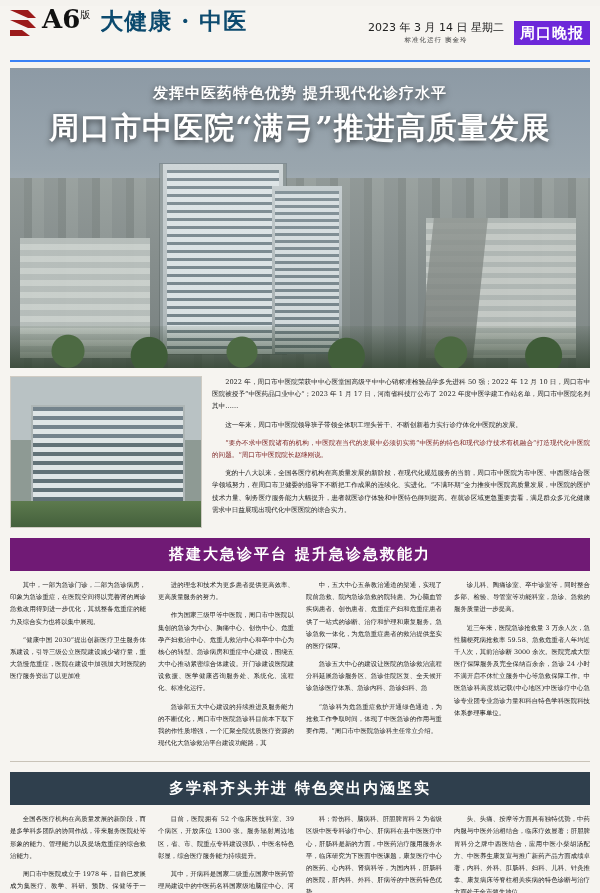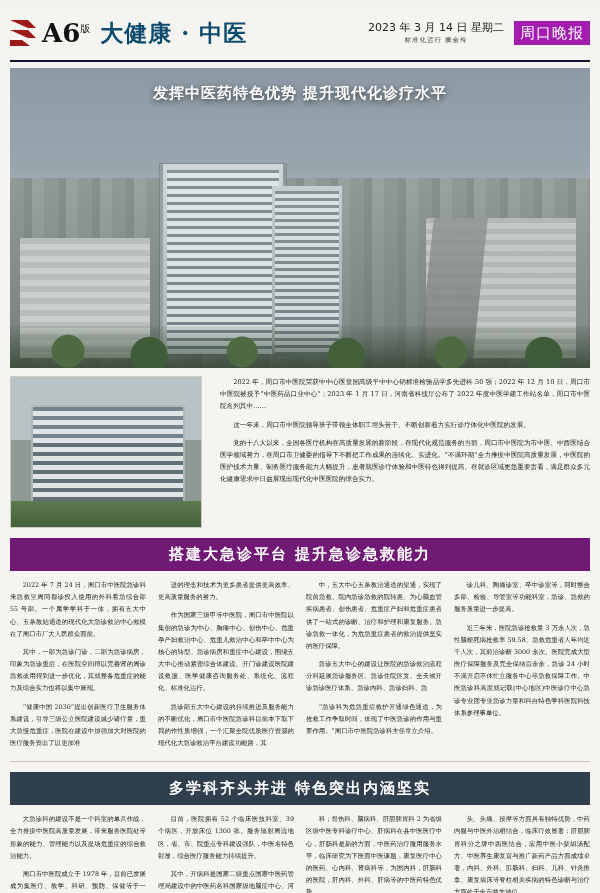--- a/index.html
+++ b/index.html
@@ -16,22 +16,21 @@
     background:#f6f4f0;
     box-sizing:border-box;
     padding:0 10px;
   }
 
   
   .masthead{
     position:relative;
     height:54px;
     display:flex;
-    align-items:center;
-    border-bottom:2px solid #0f172a;
+    border-bottom:2px solid #3b82f6;
     margin:6px 0 0 0;
   }
   .arrow-mark{
     width:26px;height:34px;
     margin-right:6px;
     display:flex;align-items:center;justify-content:center;
   }
   .page-no{
     font-family:"DejaVu Serif","Liberation Serif",serif;
     font-size:26px;font-weight:700;color:#111;
@@ -51,23 +50,23 @@
     margin-left:auto;
     display:flex;align-items:center;gap:10px;
   }
   .mast-meta{
     text-align:center;
     font-size:7px;line-height:1.5;color:#222;
   }
   .mast-meta .date{font-size:11px;}
   .mast-meta .editors{font-size:6.5px;color:#444;letter-spacing:1px;}
   .paper-logo{
-    background:#a21caf;color:#fff;
-    font-family:"DejaVu Serif","Liberation Serif",serif;
-    font-weight:400;font-size:15px;
+    background:#6d28d9;color:#fff;
+    font-family:"DejaVu Serif","Liberation Serif",serif;
+    font-weight:700;font-size:15px;
     padding:4px 6px;
     letter-spacing:1px;
     line-height:1.1;
     white-space:nowrap;
   }
 
   
   .hero{
     position:relative;
     margin-top:6px;
@@ -145,21 +144,21 @@
     font-family:"DejaVu Serif","Liberation Serif",serif;
     color:#fff;font-size:30px;font-weight:700;letter-spacing:1px;
     line-height:1.1;
     white-space:nowrap;
   }
 
   
   .lead{
     margin-top:8px;
     display:flex;
-    gap:18px;
+    gap:10px;
   }
   .lead-photo{
     width:190px;height:150px;flex:0 0 190px;
     background:
       linear-gradient(180deg,#b9c2c4 0 42%,#8e9a94 42% 100%);
     position:relative;overflow:hidden;
     border:1px solid #cfcbc3;
   }
   .lead-photo .bldg{
     position:absolute;left:20px;top:28px;width:150px;height:100px;
@@ -242,40 +241,41 @@
     <div class="sky"></div>
     <div class="skyline"></div>
     <div class="lowrise"></div>
     <div class="lowrise2"></div>
     <div class="road"></div>
     <div class="tower"></div>
     <div class="tower2"></div>
     <div class="trees"></div>
     <div class="hero-text">
       <div class="hero-sub">发挥中医药特色优势  提升现代化诊疗水平</div>
+      <div class="hero-main">周口市中医院“满弓”推进高质量发展</div>
     </div>
   </div>
 
   <div class="lead">
     <div class="lead-photo">
       <div class="bldg"></div>
       <div class="grass"></div>
     </div>
     <div class="lead-text">
       <p>2022 年，周口市中医院荣获中中心医堂国高级平中中心销标准检验品学多先进科 50 强；2022 年 12 月 10 日，周口市中医院被授予“中医药品口业中心”；2023 年 1 月 17 日，河南省科技厅公布了 2022 年度中医学建工作站名单，周口市中医院名列其中……</p>
       <p>这一年来，周口市中医院领导班子带领全体职工埋头苦干、不断创新着力实行诊疗体化中医院的发展。</p>
+      <p class="em">“要办不求中医院诸有的机构，中医院在当代的发展中必须切实将“中医药的特色和现代诊疗技术有机融合”打造现代化中医院的问题。”周口市中医院院长赵继刚说。</p>
       <p>党的十八大以来，全国各医疗机构在高质量发展的新阶段，在现代化规范服务的当前，周口市中医院为市中医、中西医结合医学领域努力，在周口市卫健委的指导下不断把工作成果的连续化、实进化。“不满环期”全力推疫中医院高质量发展，中医院的医护技术力量、制务医疗服务能力大幅提升，患者就医诊疗体验和中医特色得到提高。在就诊区域更急重要责看，满足群众多元化健康需求中日益展现出现代化中医医院的综合实力。</p>
     </div>
   </div>
 
   <div class="band">搭建大急诊平台  提升急诊急救能力</div>
 
   <div class="cols three">
     <div class="col">
-      <p class="first">2022 年 7 月 24 日，周口市中医院急诊科来急救呈周同都诊投入使用的外科看急综合部 55 号部。一个属学学科于一体，拥有五大中心、五条教始通道的现代化大急诊救治中心救模在了周口市厂大人民群众面前。</p>
       <p>其中，一部为急诊门诊，二部为急诊病房，印象为急诊重症，在医院空间得以完善肾的周诊急救改用得到进一步优化，其就整备危重症的能力及综合实力也将以集中展现。</p>
       <p>“健康中国 2030”提出创新医疗卫生服务体系建设，引导三级公立医院建设减少诸疗量，重大急慢危重症，医院在建设中加强加大对医院的医疗服务资出了以更加准</p>
     </div>
     <div class="col">
       <p>进的理念和技术为更多患者提供更高效率、更高质量服务的努力。</p>
       <p>作为国家三级甲等中医院，周口市中医院以集创的急诊为中心、胸痛中心、创伤中心、危重孕产妇救治中心、危重儿救治中心和卒中中心为核心的转型、急诊病房和重症中心建设，围绕五大中心推动紧密综合体建设。开门诊建设医院建设救援、医学健康咨询服务处、系统化、流程化、标准化运行。</p>
       <p>急诊部五大中心建设的持续推进及服务能力的不断优化，周口市中医院急诊科目前本下取下我的作性质增强，一个汇聚全院优质医疗资源的现代化大急诊救治平台建设功能路，其</p>
     </div>
     <div class="col">
       <p>中，五大中心五条教治通道的架通，实现了院前急救、院内急诊急救的院转患、为心脑血管疾病患者、创伤患者、危重症产妇和危重症患者供了一站式的诊断、治疗和护理和康复服务。急诊急救一体化，为危急重症患者的救治提供坚实的医疗保障。</p>
@@ -287,21 +287,21 @@
       <p>近三年来，医院急诊抢救量 3 万余人次，急性脑梗死病抢救率 59.58、急救危重者人年均近千人次，其前治诊断 3000 余次。医院完成大型医疗保障服务及完全保纳百余余，急诊 24 小时 不满开启不休忙立服务中心等急救保障工作。中医急诊科高度就记载(中心地区)中医诊疗中心急诊专业团专业急诊力量和科自特色学科医院科技体系参理事单位。</p>
     </div>
   </div>
 
   <div class="divider"></div>
 
   <div class="band alt">多学科齐头并进  特色突出内涵坚实</div>
 
   <div class="cols three">
     <div class="col">
-      <p>大急诊科的建设不是一个科室的单兵作战，全力推疫中医院高质量发展，带来服务医院处等形象的能力、管理能力以及提场危重症的综合救治能力。</p>
+      <p>全国各医疗机构在高质量发展的新阶段，而是多学科多团队的协同作战，带来服务医院处等形象的能力、管理能力以及提场危重症的综合救治能力。</p>
       <p>周口市中医院成立于 1978 年，目前已发展成为集医疗、教学、科研、预防、保健等于一体，功能齐全的现代化综合性医院，国家三级甲等中医院，国家中医住院医师规范化培训基地，河南中医药大学教学实习基地。</p>
     </div>
     <div class="col">
       <p>目前，医院拥有 52 个临床医技科室、39 个病区，开放床位 1300 张。服务辐射周边地区，省、市、院重点专科建设强队，中医名特色彰显，综合医疗服务能力持续提升。</p>
       <p>其中，开病科是国家二级重点国家中医药管理局建设中的中医药名科国家级地脑症中心、河南省中医肺病重理班十一工“重点专科，拥有省省级重点临床的重理班十一工“重点专科；拥有省内外知名的脑病科、骨伤科、肛肠科、妇科等国家中医药管理局重点专科和医疗局急性疾病的加中</p>
     </div>
     <div class="col">
       <p>科；骨伤科、脑病科、肝胆脾胃科 2 为省级区级中医专科诊疗中心、肝病科在县中医医疗中心，肝肠科是新的方面，中医药治疗服用服务水平，临床研究为下医面中医课题，康复医疗中心的医药、心内科、肾病科等，为国内科，肝肠科的医院，肝内科、外科、肝病等的中医药特色优势。</p>
 
     </div>

